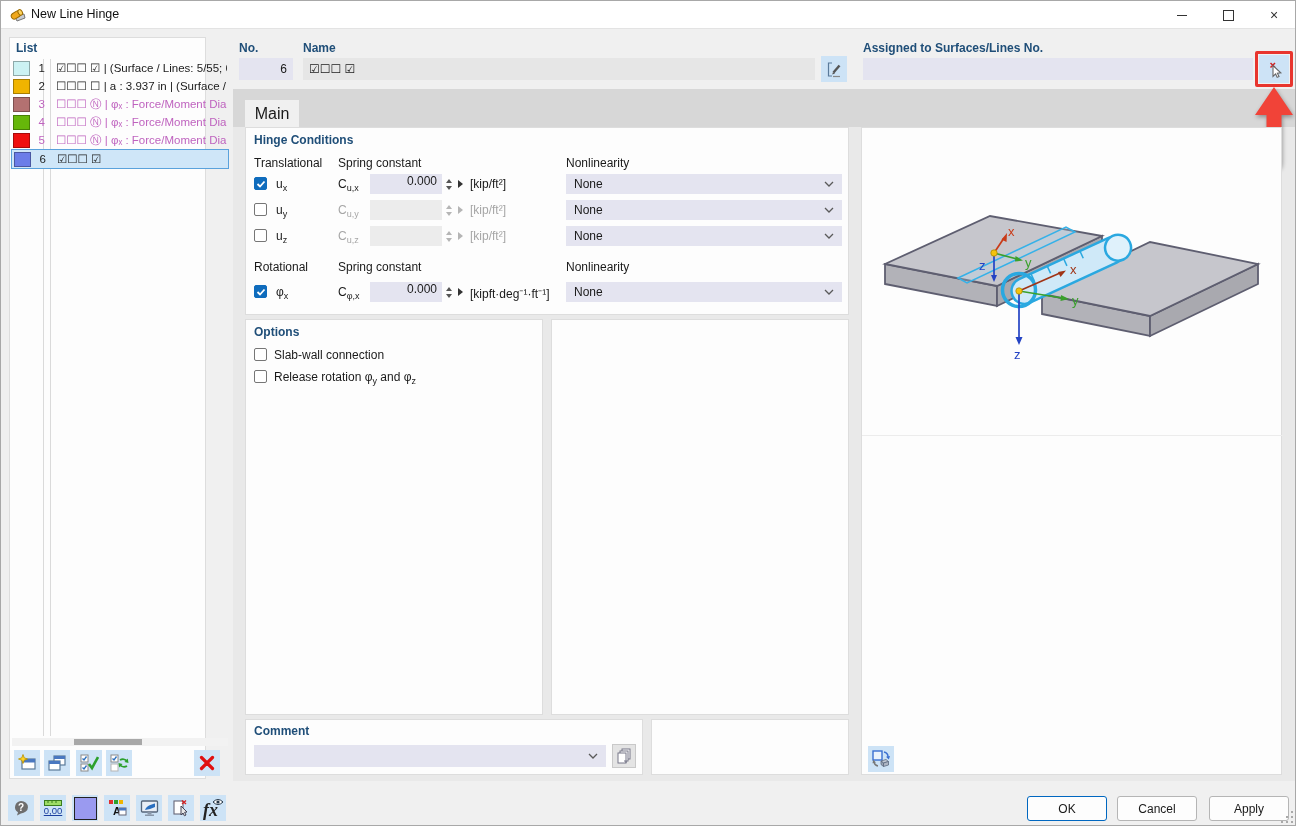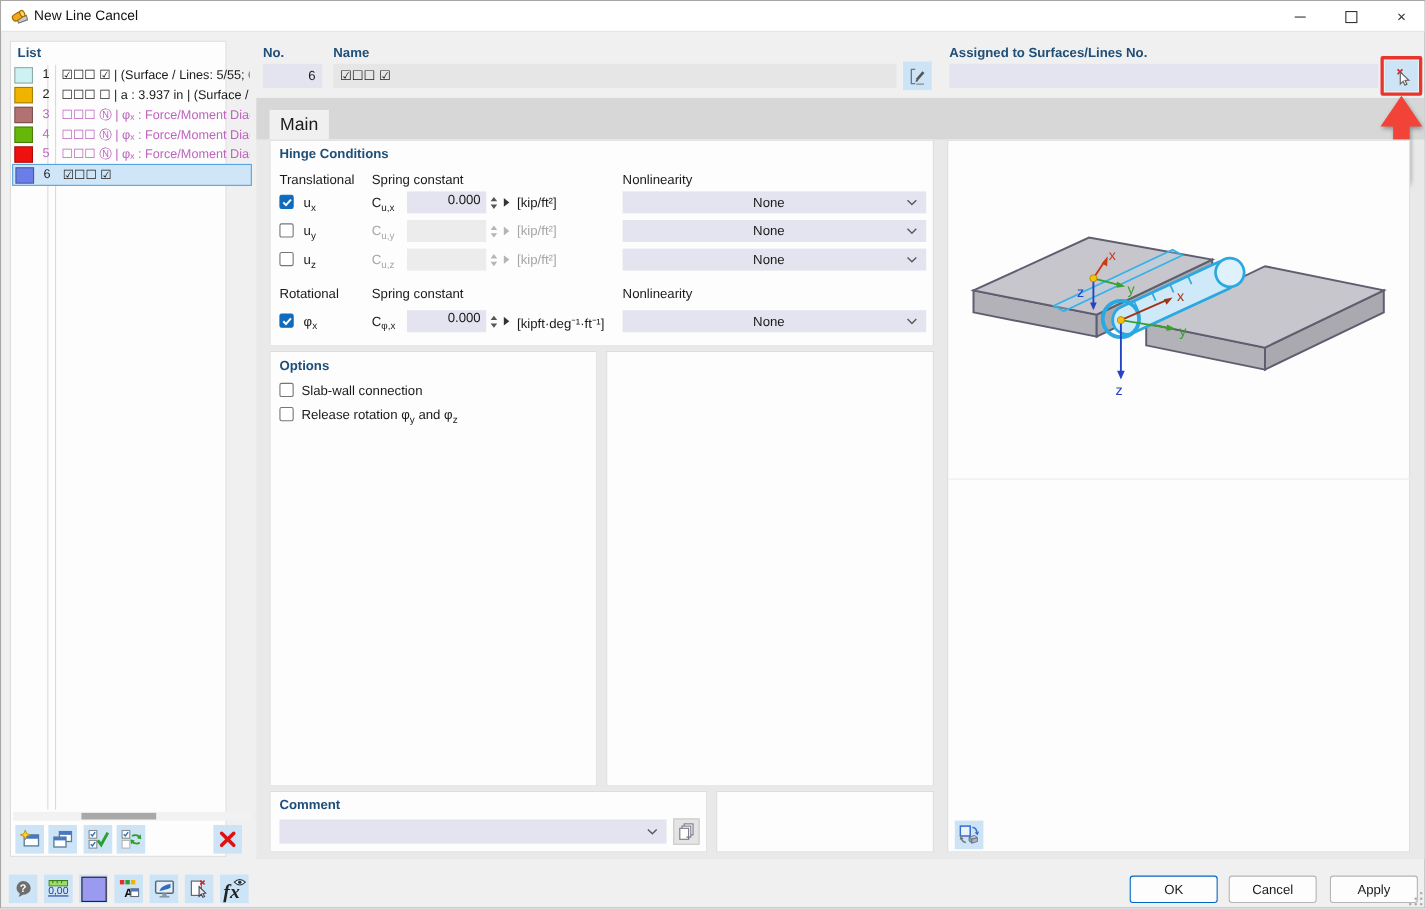--- a/index.html
+++ b/index.html
@@ -29,21 +29,21 @@
   .list-row.magenta .num,.list-row.magenta .rowtext{color:#bf63bf;}
   .list-row.selected{background:#cfe6f8;border:1px solid #5aa2dc;height:18px;}
   .vline{width:1px;background:#dadada;}
   
   .field{background:#e4e4f0;height:22px;display:flex;align-items:center;padding:0 6px;font-size:12px;}
   .field.gray{background:#e6e6e6;}
   .field.right{justify-content:flex-end;}
   .valbox{background:#e4e4f0;height:20px;display:flex;justify-content:flex-end;padding:0 5px;font-size:12px;}
   .valbox.dis{background:#ececec;}
   .dropdown{background:#e4e4f0;height:20px;display:flex;align-items:center;padding:0 8px;font-size:12px;cursor:pointer;}
-  .dropdown .dd-label{flex:1;text-align:center;}
+  .dropdown .dd-label{flex:1;}
   .unit{font-size:12px;}
   .unit.dis,.clabel.dis{color:#a6a6a6;}
   
   .cb{width:13px;height:13px;border:1px solid #767676;background:#fff;border-radius:2px;display:inline-flex;
       align-items:center;justify-content:center;cursor:pointer;flex:0 0 auto;}
   .cb.on{background:#0f6cbd;border-color:#0f6cbd;}
   
   .spincol{display:flex;flex-direction:column;justify-content:center;gap:3px;cursor:pointer;}
   .tri-up{width:0;height:0;border-left:3.5px solid transparent;border-right:3.5px solid transparent;border-bottom:4px solid #555;}
   .tri-down{width:0;height:0;border-left:3.5px solid transparent;border-right:3.5px solid transparent;border-top:4px solid #555;}
@@ -71,21 +71,21 @@
 <div id="app">
 
   <div class="abs titlebar">
     <svg class="abs" style="left:8px;top:6px" width="17" height="17" viewBox="0 0 17 17">
       <polygon points="6,10 15,7 16,11 8,14" fill="#c9cdd3" stroke="#777" stroke-width="1"></polygon>
       <g transform="rotate(-32 7 8)">
         <rect x="2" y="5" width="10" height="6" rx="3" fill="#f0a81c" stroke="#9a6a00" stroke-width="1"></rect>
         <ellipse cx="12" cy="8" rx="2" ry="3" fill="#ffd45e" stroke="#9a6a00" stroke-width="1"></ellipse>
       </g>
     </svg>
-    <div class="abs title-text">New Line Cancel</div>
+    <div class="abs title-text">New Line Hinge</div>
     <div class="abs winbtn" style="left:1158px">
         <span class="glyph-min"></span>
       </div>
     <div class="abs winbtn" style="left:1204px">
         <span class="glyph-max"></span>
       </div>
     <div class="abs winbtn" style="left:1250px">
         <span class="glyph-close">×</span>
       </div>
   </div>

